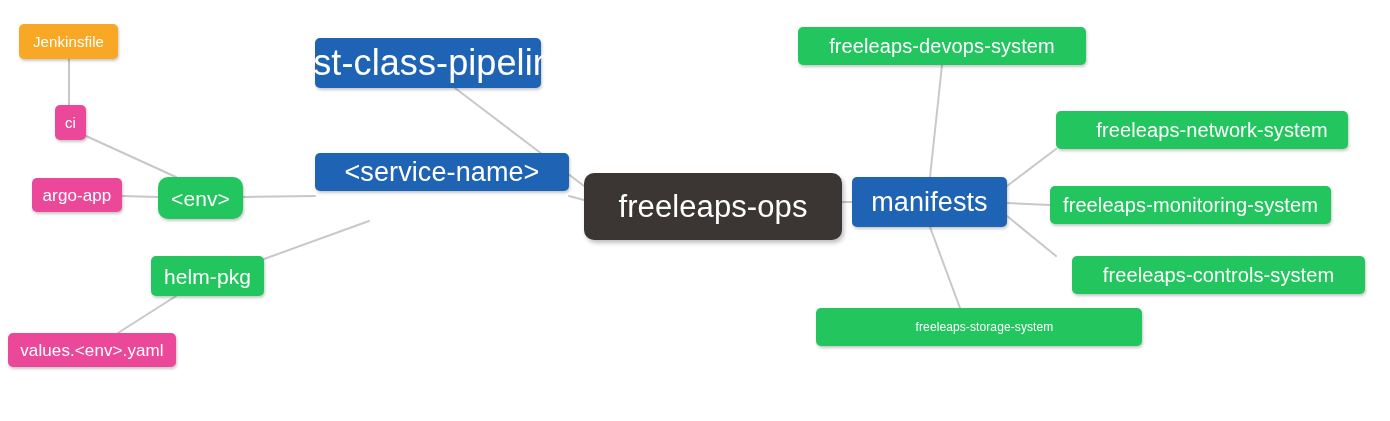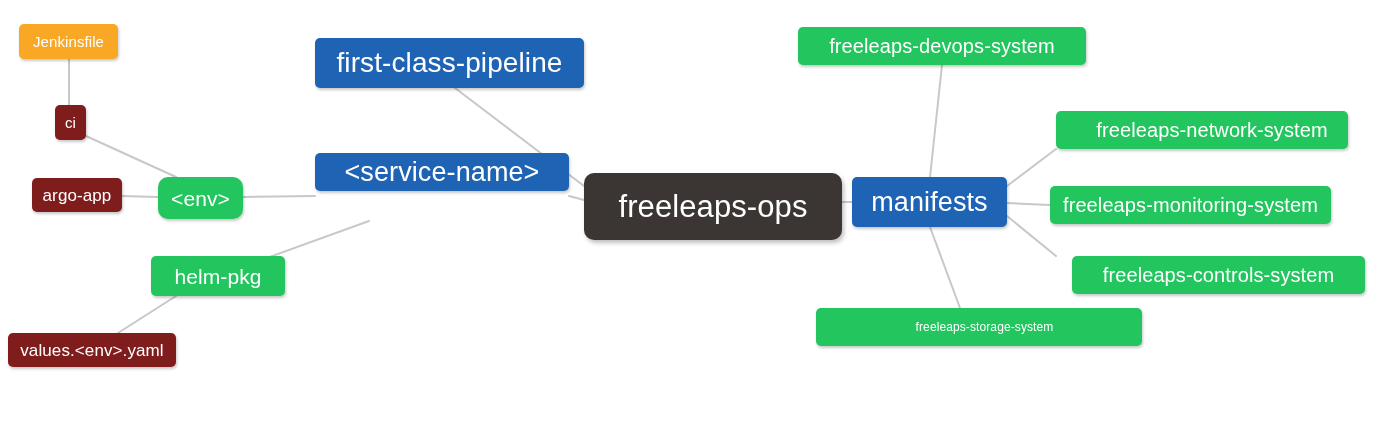--- a/index.html
+++ b/index.html
@@ -39,21 +39,21 @@
     letter-spacing: 0.1px;
   }
   .node.root {
     border-radius: 10px;
     box-shadow: 2px 3px 4px rgba(0,0,0,0.25);
   }
   .n-root   { background: #3b3633; }
   .n-blue   { background: #1f63b5; }
   .n-green  { background: #22c55e; }
   .n-orange { background: #f9a825; }
-  .n-red    { background: #7f1d1d; }
+  .n-red    { background: #ec4899; }
 </style>
 </head>
 <body>
 
 <div id="mindmap">
   <svg id="edge-layer" viewBox="0 0 1390 421" preserveAspectRatio="none">
       <line x1="455" y1="88" x2="584" y2="186" stroke="#c8c8c8" stroke-width="2" stroke-linecap="round"></line>
       <line x1="569" y1="196" x2="584" y2="200" stroke="#c8c8c8" stroke-width="2" stroke-linecap="round"></line>
       <line x1="842" y1="202" x2="852" y2="202" stroke="#c8c8c8" stroke-width="2" stroke-linecap="round"></line>
       <line x1="315" y1="196" x2="243" y2="197" stroke="#c8c8c8" stroke-width="2" stroke-linecap="round"></line>
@@ -63,25 +63,25 @@
       <line x1="69" y1="105" x2="69" y2="59" stroke="#c8c8c8" stroke-width="2" stroke-linecap="round"></line>
       <line x1="176" y1="296" x2="118" y2="333" stroke="#c8c8c8" stroke-width="2" stroke-linecap="round"></line>
       <line x1="930" y1="177" x2="942" y2="65" stroke="#c8c8c8" stroke-width="2" stroke-linecap="round"></line>
       <line x1="1007" y1="186" x2="1056" y2="149" stroke="#c8c8c8" stroke-width="2" stroke-linecap="round"></line>
       <line x1="1007" y1="203" x2="1050" y2="205" stroke="#c8c8c8" stroke-width="2" stroke-linecap="round"></line>
       <line x1="1007" y1="216" x2="1056" y2="256" stroke="#c8c8c8" stroke-width="2" stroke-linecap="round"></line>
       <line x1="930" y1="227" x2="960" y2="308" stroke="#c8c8c8" stroke-width="2" stroke-linecap="round"></line>
     </svg>
   <div id="node-layer">
       <div class="node n-root root" style="left: 584px; top: 173px; width: 258px; height: 67px; font-size: 31px;">freeleaps-ops</div>
-      <div class="node n-blue" style="left: 315px; top: 38px; width: 269px; height: 50px; font-size: 28px;">first-class-pipeline</div>
+      <div class="node n-blue" style="left: 315px; top: 38px; width: 226px; height: 50px; font-size: 36px;">first-class-pipeline</div>
       <div class="node n-blue" style="left: 315px; top: 153px; width: 254px; height: 38px; font-size: 27px;">&lt;service-name&gt;</div>
       <div class="node n-blue" style="left: 852px; top: 177px; width: 155px; height: 50px; font-size: 27px;">manifests</div>
       <div class="node n-green" style="left: 158px; top: 177px; width: 85px; height: 42px; font-size: 21px; border-radius: 10px;">&lt;env&gt;</div>
-      <div class="node n-green" style="left: 151px; top: 256px; width: 134px; height: 40px; font-size: 21px;">helm-pkg</div>
+      <div class="node n-green" style="left: 151px; top: 256px; width: 113px; height: 40px; font-size: 21px;">helm-pkg</div>
       <div class="node n-orange" style="left: 19px; top: 24px; width: 99px; height: 35px; font-size: 15px;">Jenkinsfile</div>
       <div class="node n-red" style="left: 55px; top: 105px; width: 31px; height: 35px; font-size: 15px;">ci</div>
       <div class="node n-red" style="left: 32px; top: 178px; width: 90px; height: 34px; font-size: 17px;">argo-app</div>
       <div class="node n-red" style="left: 8px; top: 333px; width: 168px; height: 34px; font-size: 17px;">values.&lt;env&gt;.yaml</div>
       <div class="node n-green" style="left: 798px; top: 27px; width: 288px; height: 38px; font-size: 20px;">freeleaps-devops-system</div>
       <div class="node n-green" style="left: 1056px; top: 111px; width: 292px; height: 38px; font-size: 20px; padding-left: 20px;">freeleaps-network-system</div>
       <div class="node n-green" style="left: 1050px; top: 186px; width: 281px; height: 38px; font-size: 20px;">freeleaps-monitoring-system</div>
       <div class="node n-green" style="left: 1056px; top: 256px; width: 293px; height: 38px; font-size: 20px; margin-left: 16px;">freeleaps-controls-system</div>
       <div class="node n-green" style="left: 816px; top: 308px; width: 326px; height: 38px; font-size: 12px; padding-left: 11px;">freeleaps-storage-system</div>
     </div>

